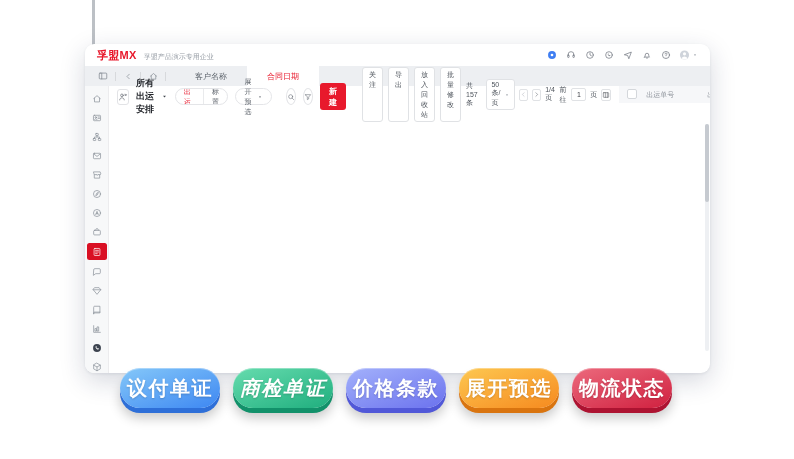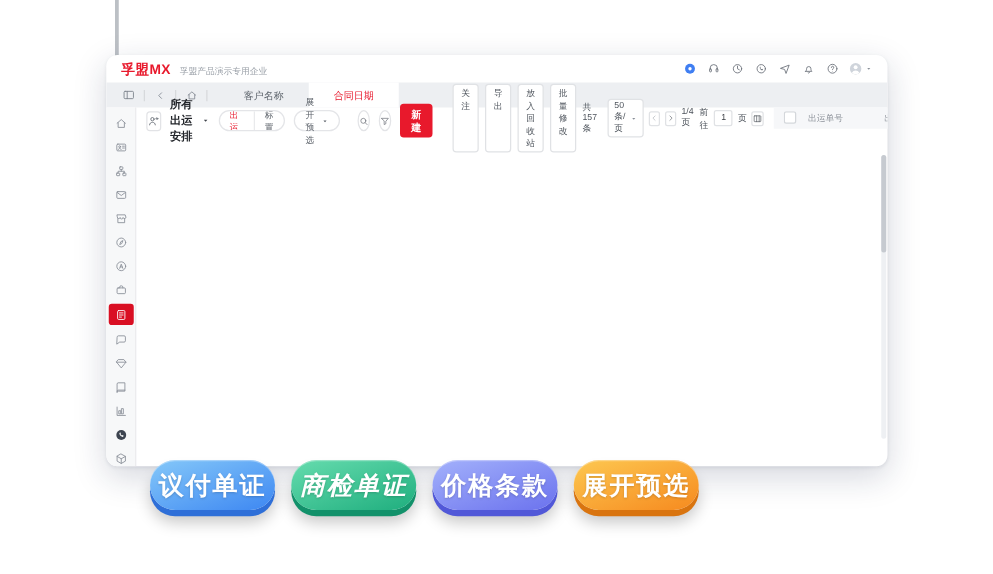--- a/index.html
+++ b/index.html
@@ -611,13 +611,14 @@
         </div>
     </div>
   </div>
 </div>
 
 <div class="quick">
     <div class="qbtn" style="background: linear-gradient(160deg, rgb(133, 200, 249), rgb(61, 135, 242)); box-shadow: rgb(46, 111, 216) 0px 5px 0px, rgba(0, 0, 0, 0.22) 0px 10px 12px, rgba(255, 255, 255, 0.35) 0px 1px 0px inset;">议付单证</div>
     <div class="qbtn" style="background: linear-gradient(160deg, rgb(102, 220, 174), rgb(31, 174, 126)); box-shadow: rgb(18, 145, 106) 0px 5px 0px, rgba(0, 0, 0, 0.22) 0px 10px 12px, rgba(255, 255, 255, 0.35) 0px 1px 0px inset; font-style: italic;">商检单证</div>
     <div class="qbtn" style="background: linear-gradient(160deg, rgb(163, 177, 251), rgb(107, 114, 238)); box-shadow: rgb(81, 88, 216) 0px 5px 0px, rgba(0, 0, 0, 0.22) 0px 10px 12px, rgba(255, 255, 255, 0.35) 0px 1px 0px inset;">价格条款</div>
     <div class="qbtn" style="background: linear-gradient(160deg, rgb(253, 200, 81), rgb(246, 138, 31)); box-shadow: rgb(217, 116, 15) 0px 5px 0px, rgba(0, 0, 0, 0.22) 0px 10px 12px, rgba(255, 255, 255, 0.35) 0px 1px 0px inset;">展开预选</div>
+    <div class="qbtn" style="background: linear-gradient(160deg, rgb(236, 106, 125), rgb(208, 32, 63)); box-shadow: rgb(173, 19, 49) 0px 5px 0px, rgba(0, 0, 0, 0.22) 0px 10px 12px, rgba(255, 255, 255, 0.35) 0px 1px 0px inset;">物流状态</div>
   </div>
 
 </body></html>

